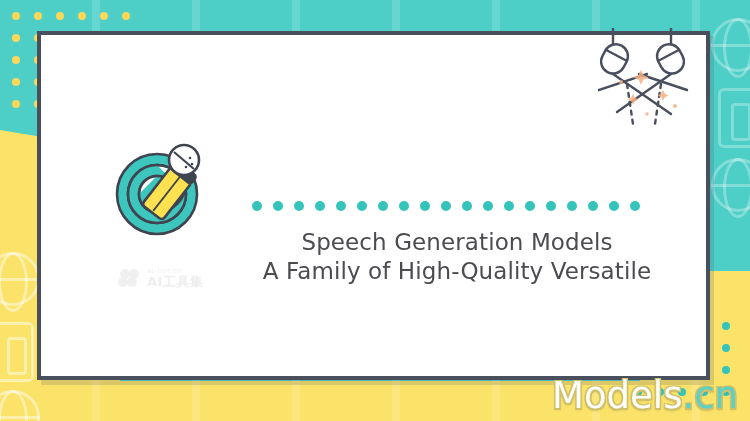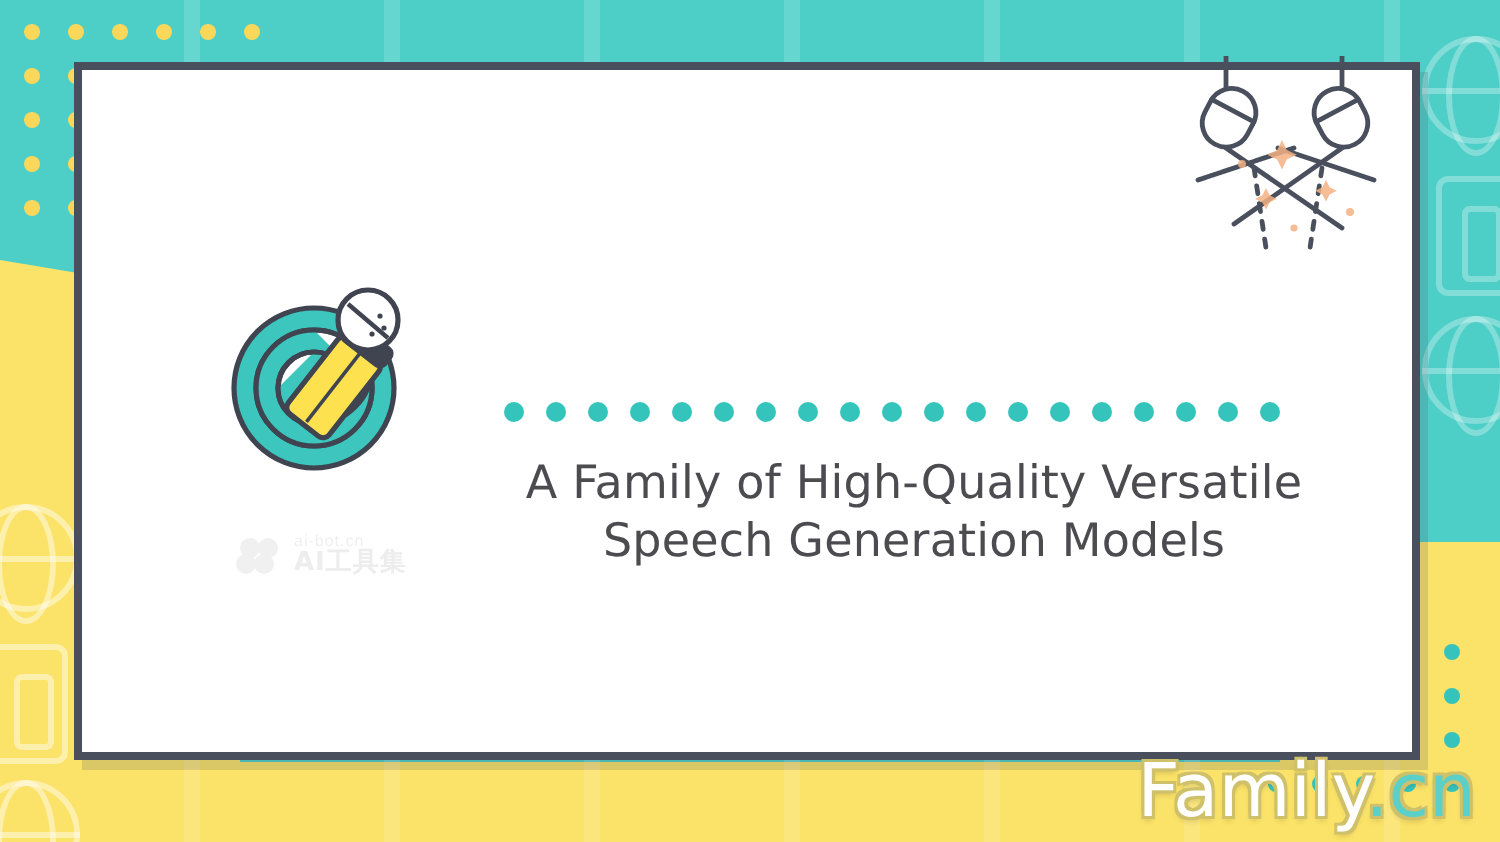--- a/index.html
+++ b/index.html
@@ -298,36 +298,36 @@
       <span style="left: 252px; width: 10px; height: 10px;"></span>
       <span style="left: 273px; width: 10px; height: 10px;"></span>
       <span style="left: 294px; width: 10px; height: 10px;"></span>
       <span style="left: 315px; width: 10px; height: 10px;"></span>
       <span style="left: 336px; width: 10px; height: 10px;"></span>
       <span style="left: 357px; width: 10px; height: 10px;"></span>
       <span style="left: 378px; width: 10px; height: 10px;"></span>
     </div>
 
   <div class="subtitle">
+    <div>Speech Generation Models</div>
     <div>A Family of High-Quality Versatile</div>
-    <div>Speech Generation Models</div>
   </div>
 
   <div class="wm-ai">
     <div class="wm-logo">
       <svg viewBox="0 0 24 20" width="24" height="20" aria-hidden="true">
         <g fill="#cfcfcf">
           <circle cx="7" cy="7" r="5"></circle>
           <circle cx="16" cy="7" r="5"></circle>
           <circle cx="5" cy="15" r="5"></circle>
           <circle cx="14" cy="15" r="5"></circle>
         </g>
       </svg>
     </div>
     <div class="wm-txt">
       <span class="wm-l1">ai-bot.cn</span>
       <span class="wm-l2">AI工具集</span>
     </div>
   </div>
 
-  <div class="wm-openi"><span>Family</span><span class="cn">.cn</span></div>
+  <div class="wm-openi"><span>Models</span><span class="cn">.cn</span></div>
 
 </div>
 
 </body></html>

